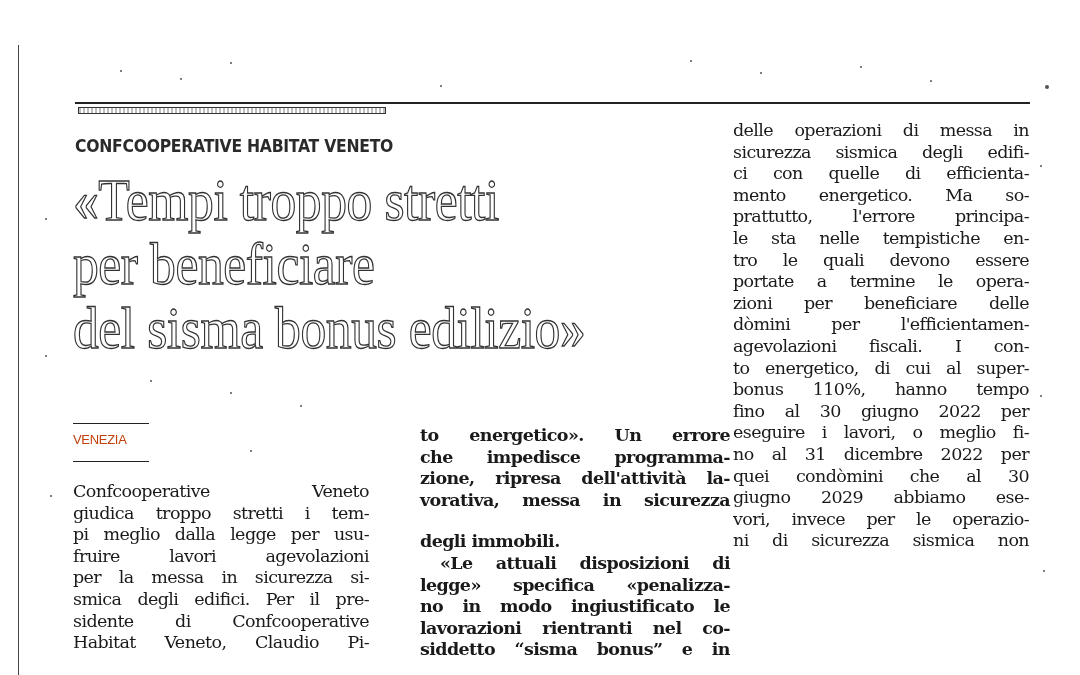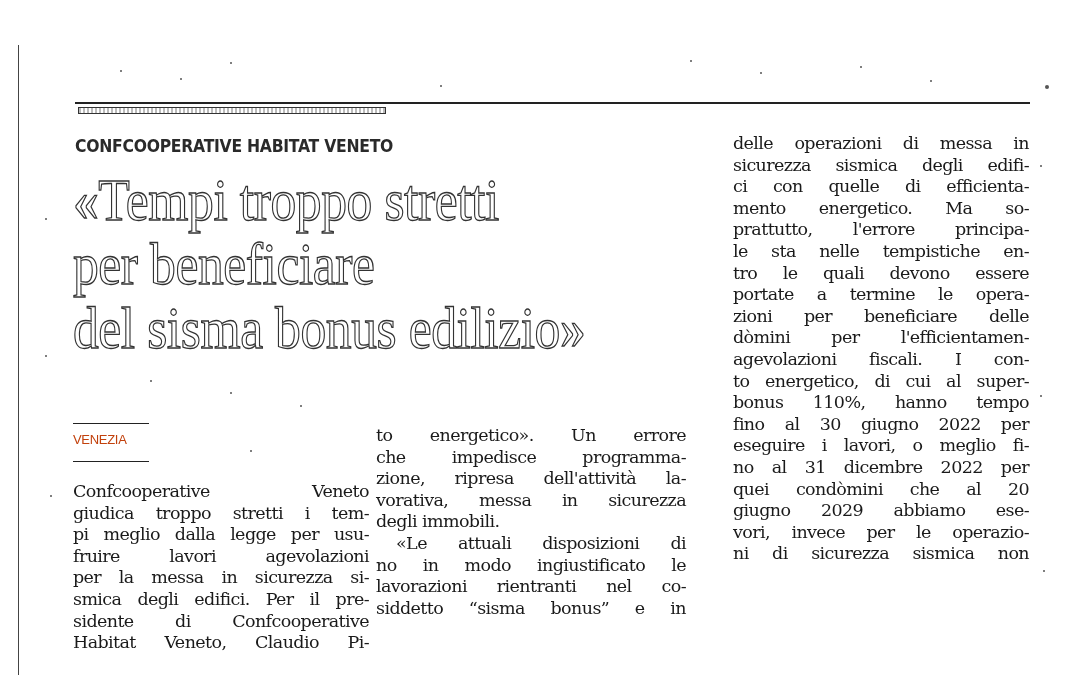--- a/index.html
+++ b/index.html
@@ -91,25 +91,26 @@
       letter-spacing: -0.6px;
     }
     .col .line {
       display: block;
       white-space: nowrap;
       text-align: justify;
       text-align-last: justify;
     }
     .col .line.last {
       text-align-last: left;
+      margin-top: 20px;
     }
     .col .line.indent { padding-left: 20px; }
     .col1 { left: 73px; top: 481px; width: 296px; }
-    .col2 { left: 376px; top: 425px; width: 310px; }
-    .col3 { left: 733px; top: 133px; width: 296px; }
+    .col2 { left: 420px; top: 425px; width: 310px; font-weight: bold; }
+    .col3 { left: 733px; top: 120px; width: 296px; }
     .speck {
       position: absolute; width: 2px; height: 2px; background: #555; border-radius: 1px;
     }
   </style>
 </head>
 <body>
 
 <div class="page-edge"></div>
 <div class="top-rule"></div>
 <div class="top-bar"></div>
@@ -137,20 +138,21 @@
   <span class="line">Habitat Veneto, Claudio Pi-</span>
 </div>
 
 <div class="col col2">
   <span class="line">to energetico». Un errore</span>
   <span class="line">che impedisce programma-</span>
   <span class="line">zione, ripresa dell'attività la-</span>
   <span class="line">vorativa, messa in sicurezza</span>
   <span class="line last">degli immobili.</span>
   <span class="line indent">«Le attuali disposizioni di</span>
+  <span class="line">legge» specifica «penalizza-</span>
   <span class="line">no in modo ingiustificato le</span>
   <span class="line">lavorazioni rientranti nel co-</span>
   <span class="line">siddetto “sisma bonus” e in</span>
 </div>
 
 <div class="col col3">
   <span class="line">delle operazioni di messa in</span>
   <span class="line">sicurezza sismica degli edifi-</span>
   <span class="line">ci con quelle di efficienta-</span>
   <span class="line">mento energetico. Ma so-</span>
@@ -159,21 +161,21 @@
   <span class="line">tro le quali devono essere</span>
   <span class="line">portate a termine le opera-</span>
   <span class="line">zioni per beneficiare delle</span>
   <span class="line">dòmini per l'efficientamen-</span>
   <span class="line">agevolazioni fiscali. I con-</span>
   <span class="line">to energetico, di cui al super-</span>
   <span class="line">bonus 110%, hanno tempo</span>
   <span class="line">fino al 30 giugno 2022 per</span>
   <span class="line">eseguire i lavori, o meglio fi-</span>
   <span class="line">no al 31 dicembre 2022 per</span>
-  <span class="line">quei condòmini che al 20</span>
+  <span class="line">quei condòmini che al 30</span>
   <span class="line">giugno 2029 abbiamo ese-</span>
   <span class="line">vori, invece per le operazio-</span>
   <span class="line">ni di sicurezza sismica non</span>
 </div>
 
 <div class="speck" style="left:120px;top:70px"></div>
 <div class="speck" style="left:180px;top:78px"></div>
 <div class="speck" style="left:230px;top:62px"></div>
 <div class="speck" style="left:440px;top:85px"></div>
 <div class="speck" style="left:690px;top:60px"></div>

